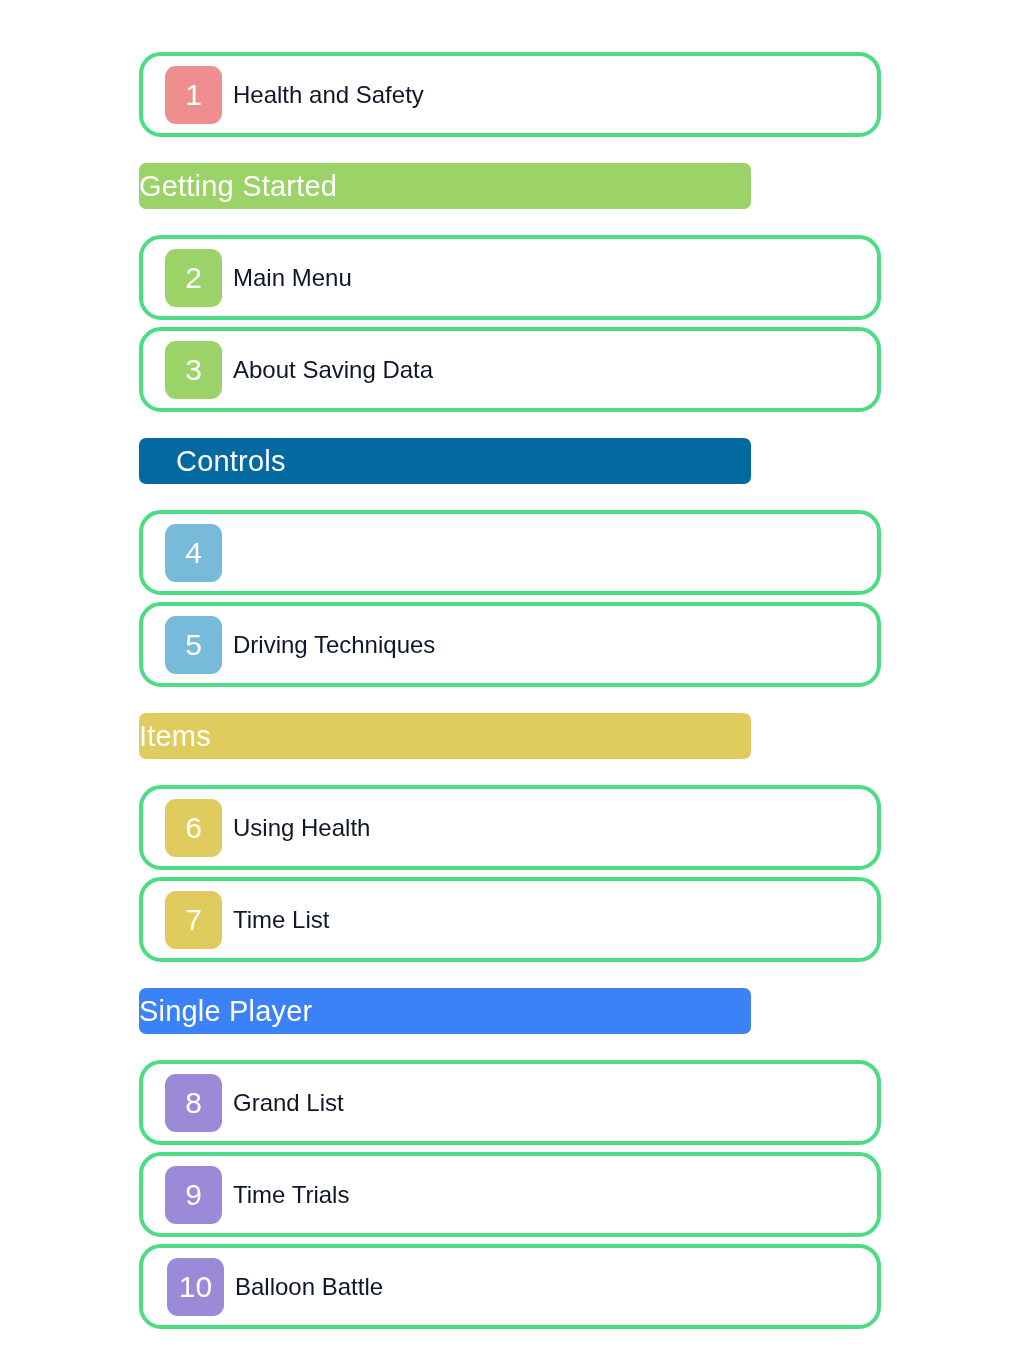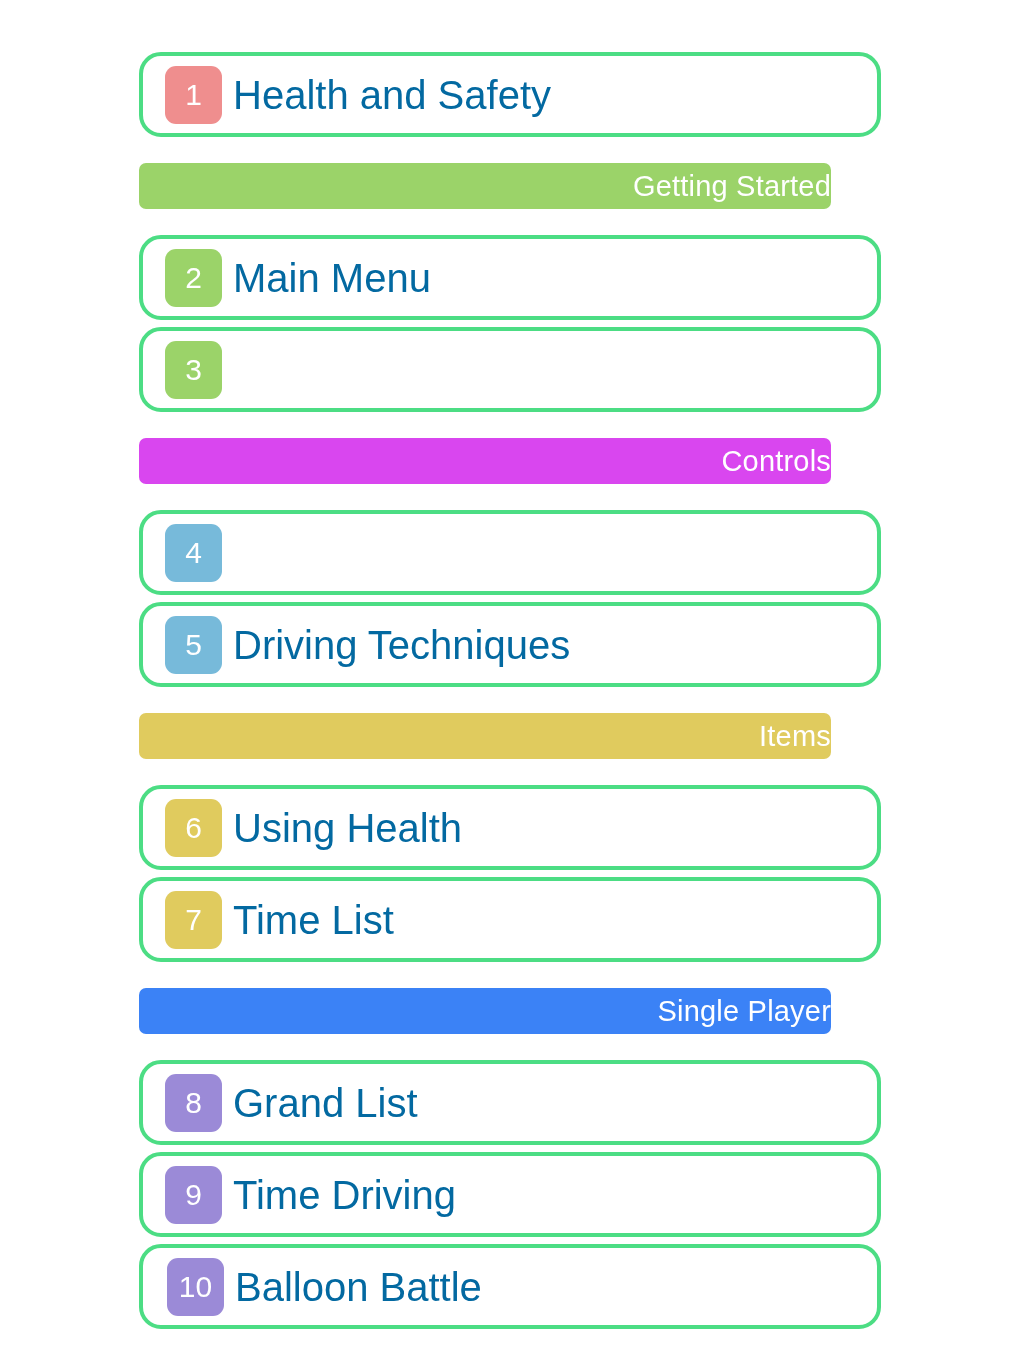--- a/index.html
+++ b/index.html
@@ -23,26 +23,26 @@
   }
 
   .toc-list {
     display: block;
     width: 742px;
   }
 
   
   .section-header {
     box-sizing: border-box;
-    width: 692px;
+    width: 612px;
     height: 46px;
     border-radius: 7px;
     display: flex;
     align-items: center;
-    justify-content: flex-end;
+    justify-content: flex-start;
     margin: 26px 0 26px 0;
   }
   .section-header-label {
     color: #ffffff;
     font-size: 29px;
     line-height: 29px;
     font-family: "Liberation Sans", sans-serif;
     letter-spacing: 0.2px;
     white-space: nowrap;
   }
@@ -76,22 +76,22 @@
     margin-right: 11px;
   }
   .entry-badge-number {
     color: #ffffff;
     font-size: 30px;
     line-height: 30px;
     font-family: "Liberation Sans", sans-serif;
   }
 
   .entry-title {
-    color: #0369a1;
-    font-size: 40px;
+    color: #0f172a;
+    font-size: 24px;
     line-height: 34px;
     font-family: "Liberation Sans", sans-serif;
     white-space: nowrap;
   }
 </style>
 </head>
 <body>
 
 <div id="manual-root">
   <div class="toc-list" id="toc-list">
@@ -107,22 +107,23 @@
       <div class="entry-card" style="border-color: rgb(76, 221, 132);">
         <div class="entry-badge" style="background: rgb(155, 211, 105);">
           <span class="entry-badge-number">2</span>
         </div>
         <span class="entry-title">Main Menu</span>
       </div>
       <div class="entry-card last-in-group" style="border-color: rgb(76, 221, 132);">
         <div class="entry-badge" style="background: rgb(155, 211, 105);">
           <span class="entry-badge-number">3</span>
         </div>
+        <span class="entry-title">About Saving Data</span>
       </div>
-      <div class="section-header" style="background: #d946ef;">
+      <div class="section-header" style="background: #0369a1; padding-left: 37px;">
         <span class="section-header-label">Controls</span>
       </div>
       <div class="entry-card" style="border-color: rgb(76, 221, 132);">
         <div class="entry-badge" style="background: rgb(119, 186, 218);">
           <span class="entry-badge-number">4</span>
         </div>
       </div>
       <div class="entry-card last-in-group" style="border-color: rgb(76, 221, 132);">
         <div class="entry-badge" style="background: rgb(119, 186, 218);">
           <span class="entry-badge-number">5</span>
@@ -150,21 +151,21 @@
       <div class="entry-card" style="border-color: rgb(76, 221, 132);">
         <div class="entry-badge" style="background: rgb(155, 138, 215);">
           <span class="entry-badge-number">8</span>
         </div>
         <span class="entry-title">Grand List</span>
       </div>
       <div class="entry-card" style="border-color: rgb(76, 221, 132);">
         <div class="entry-badge" style="background: rgb(155, 138, 215);">
           <span class="entry-badge-number">9</span>
         </div>
-        <span class="entry-title">Time Driving</span>
+        <span class="entry-title">Time Trials</span>
       </div>
       <div class="entry-card last-in-group" style="border-color: rgb(76, 221, 132); padding-left: 24px;">
         <div class="entry-badge" style="background: rgb(155, 138, 215);">
           <span class="entry-badge-number">10</span>
         </div>
         <span class="entry-title">Balloon Battle</span>
       </div>
     </div>
 </div>
 

